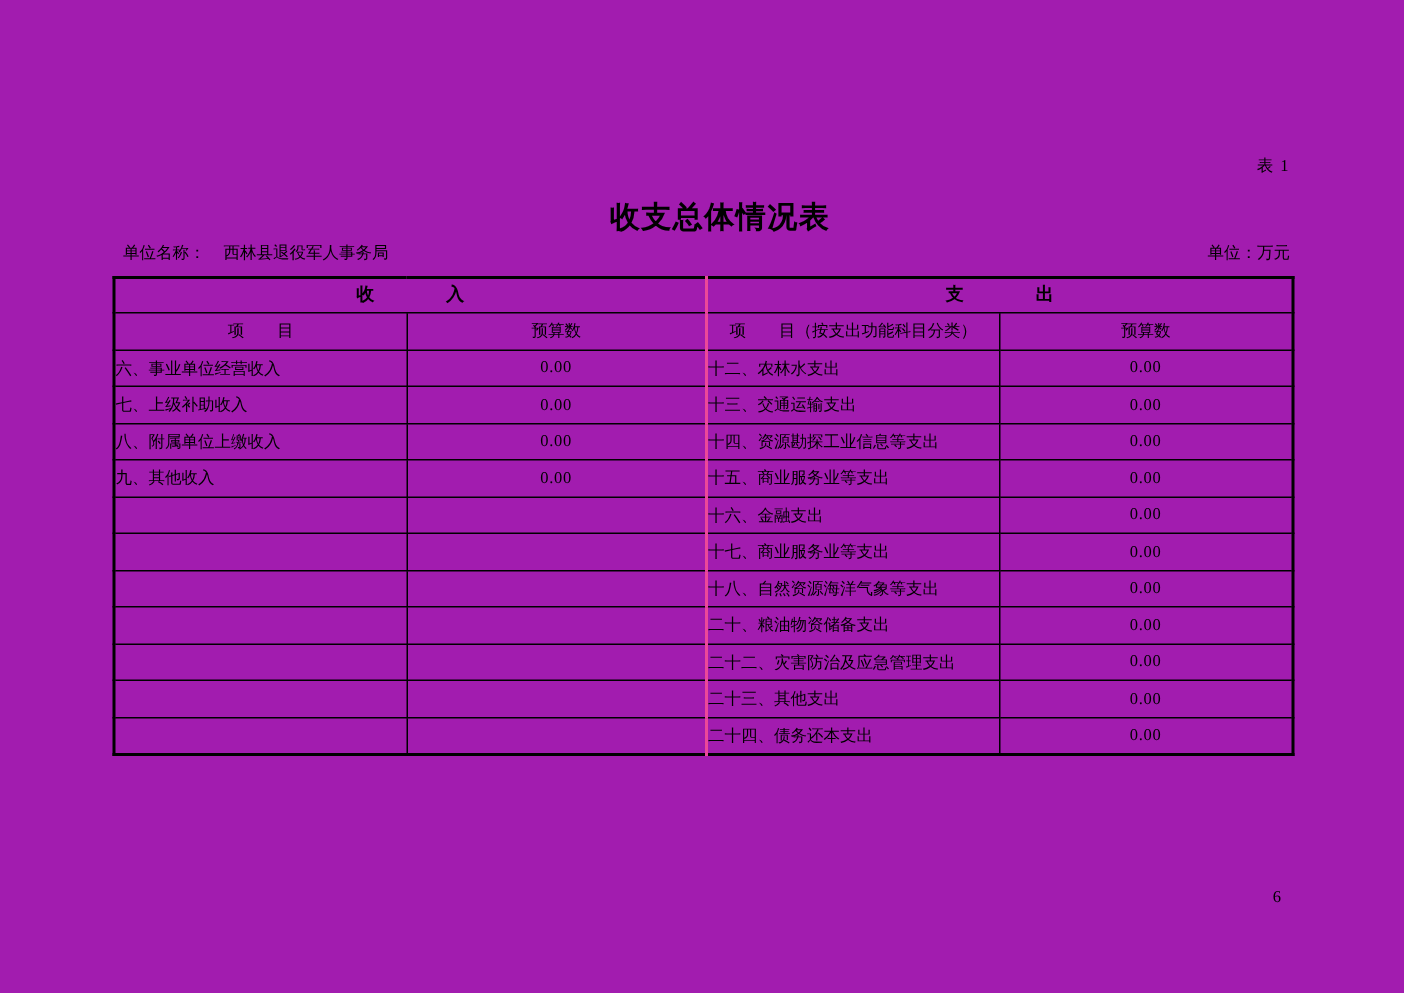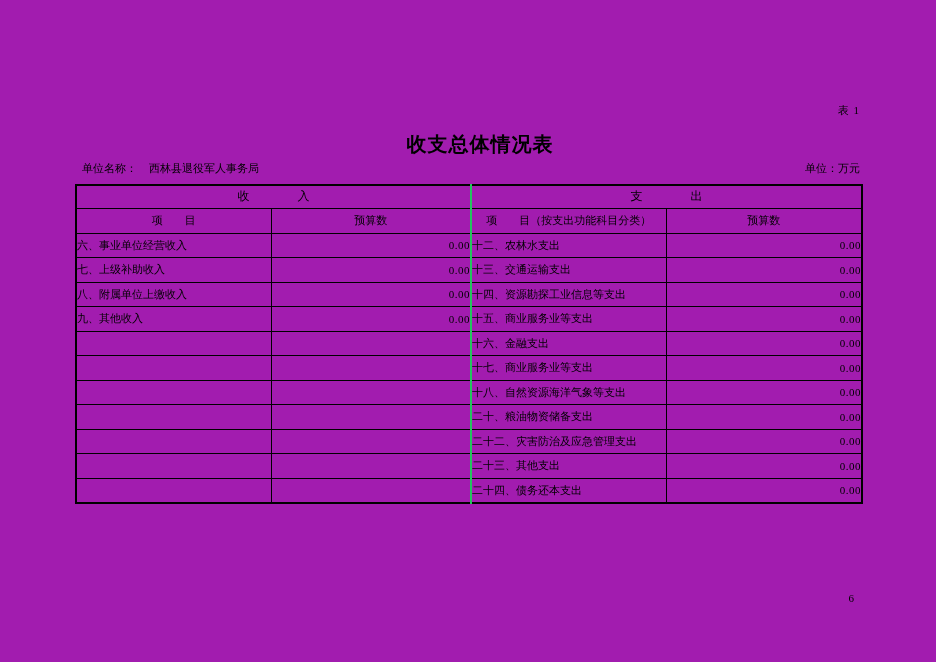--- a/index.html
+++ b/index.html
@@ -52,26 +52,26 @@
     font-size: 11px;
   }
   table.budget th, table.budget td {
     border: 1px solid #000;
     padding: 0;
     font-weight: normal;
     overflow: hidden;
     white-space: nowrap;
   }
   table.budget { border: 2px solid #000; }
-  table.budget .divider { border-left: 2px solid #22c55e; }
-  tr.group-row th { height: 23px; text-align: center; font-size: 12px; }
+  table.budget .divider { border-left: 2px solid #ec4899; }
+  tr.group-row th { height: 23px; text-align: center; font-size: 12px; font-weight: bold; }
   tr.col-row th { height: 25px; text-align: center; font-size: 11px; }
   tr.data-row { height: 24.5px; }
   td.item-cell { text-align: left; padding-left: 8px; font-size: 11px; }
-  td.value-cell { text-align: right; padding-right: 11px; font-size: 11px; letter-spacing: 0.5px; }
+  td.value-cell { text-align: center; padding-right: 11px; font-size: 11px; letter-spacing: 0.5px; }
   .page-number {
     position: absolute;
     top: 592px;
     right: 82px;
     font-size: 11px;
   }
 </style>
 </head>
 <body>
 

